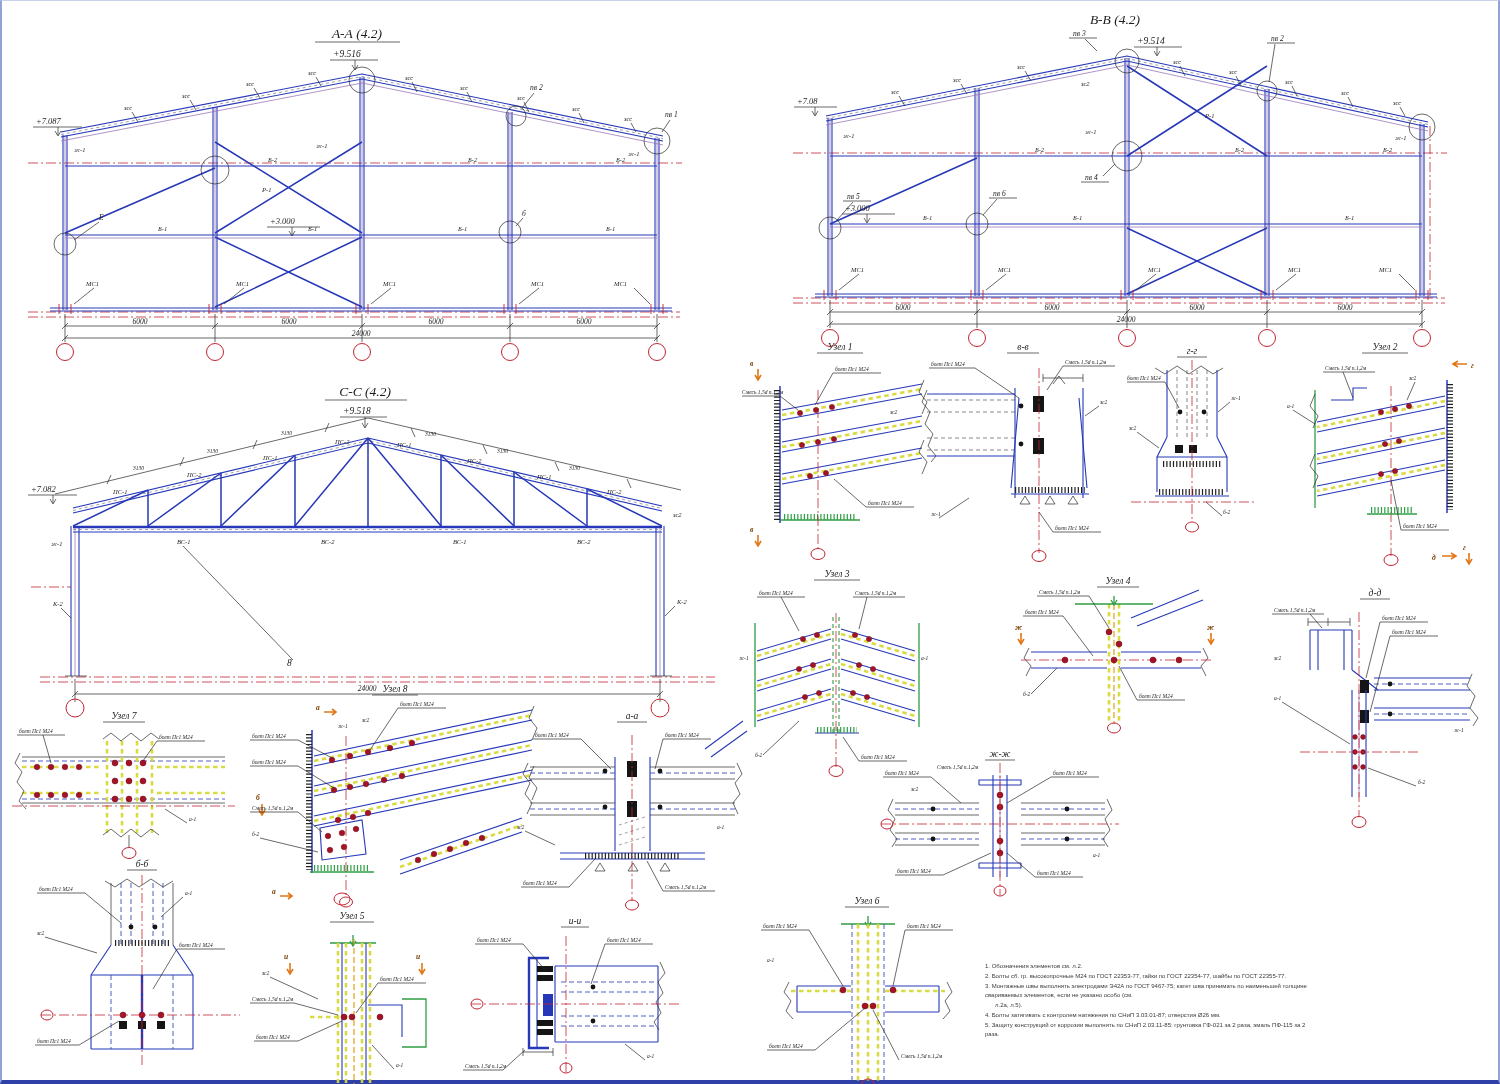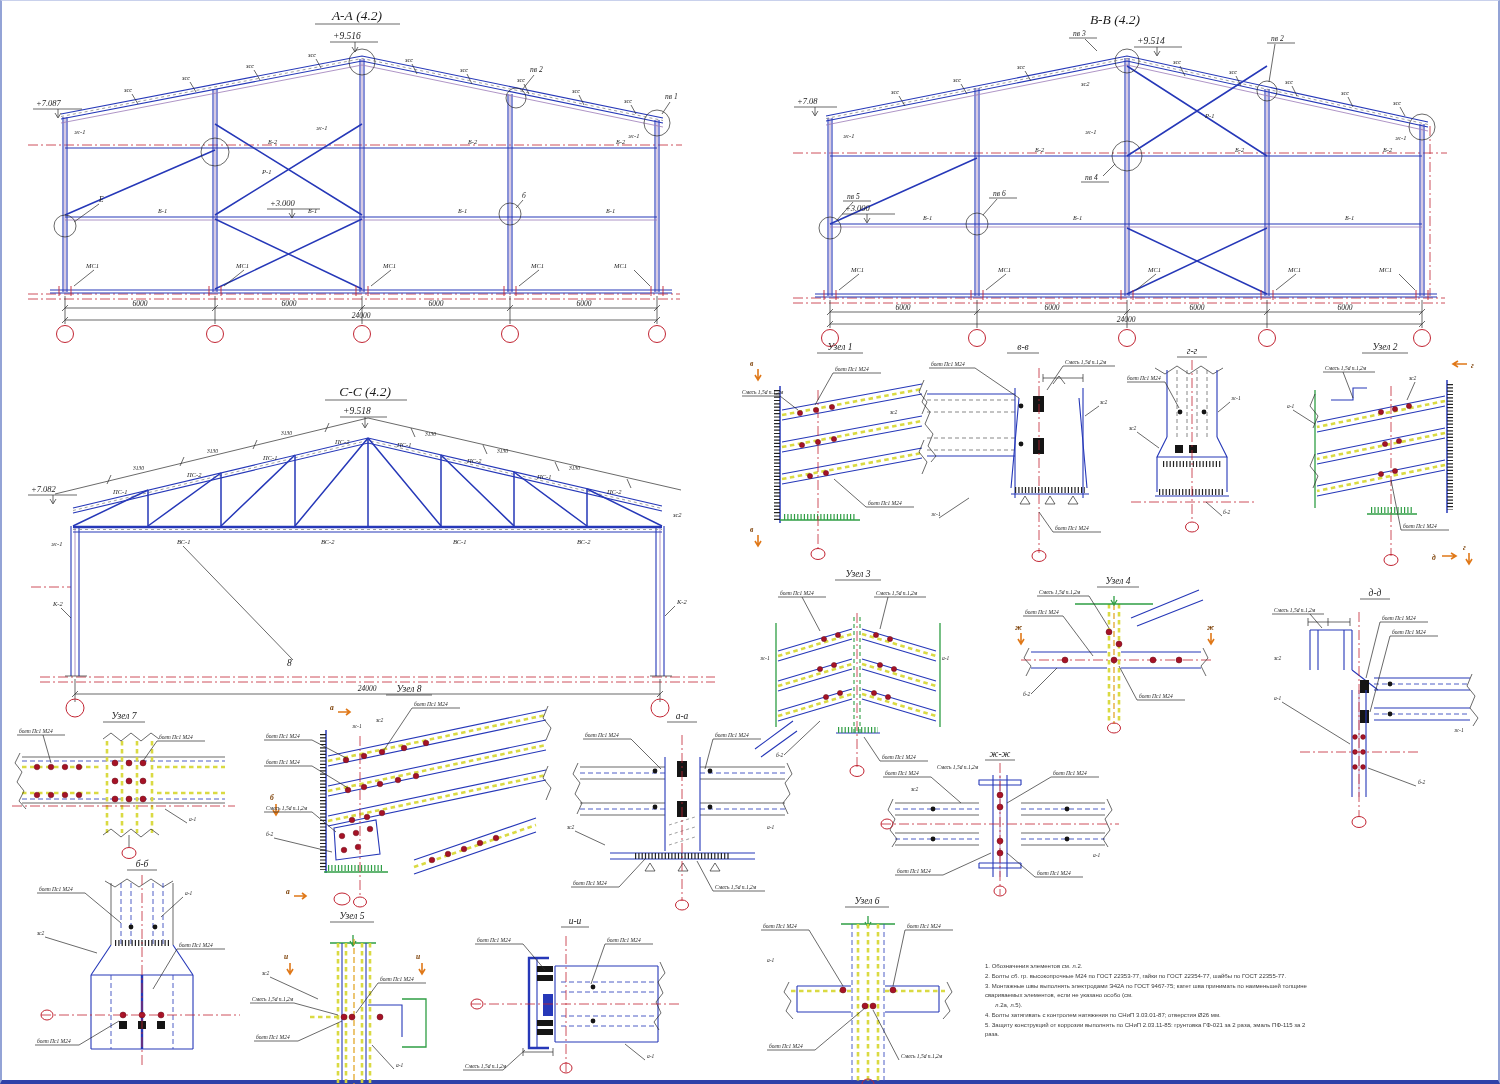--- a/index.html
+++ b/index.html
@@ -37,21 +37,21 @@
   .notes{position:absolute;width:322px;color:#3a3a3a;font-size:6px;line-height:1.5;
          font-family:"Liberation Sans",sans-serif;}
   .nl{margin:0 0 1px 0;}
 </style>
 </head>
 <body>
 
 <div id="stage">
 <div class="sheet"></div>
 
-<div class="fr" style="left:20px;top:2px;width:700px;height:342px">
+<div class="fr" style="left:20px;top:20px;width:700px;height:342px">
 <svg width="700" height="342" viewBox="0 0 700 342">
   <g>
     <path class="srd" d="M8 143 H662"></path>
     <path class="srd" d="M8 292 H660 M8 297 H660"></path>
   </g>
   <g>
     <path class="sb" d="M43 115 V290 M47 115 V290"></path>
           <path class="sp" d="M45 115 V290"></path>
     <path class="sb" d="M193 87 V290 M197 87 V290"></path>
           <path class="sp" d="M195 87 V290"></path>
@@ -495,21 +495,21 @@
     <text class="t5" x="124" y="42">зс2</text>
           <path class="sk" d="M130 44 l-8 18"></path>
     <text class="t5" x="2" y="70">а-1</text>
           <path class="sk" d="M8 72 l22 14"></path>
     <text class="t5" x="118" y="190">болт Пс1 М24</text>
           <path class="sk" d="M116 192 h48 M116 192 l-10 -50"></path>
   </g>
 </svg>
 </div>
 
-<div class="fr" style="left:758px;top:565px;width:200px;height:215px">
+<div class="fr" style="left:737px;top:565px;width:200px;height:215px">
 <svg width="200" height="215" viewBox="0 0 200 215">
   <text class="t9 mid" x="100" y="12">Узел 3</text>
         <path class="sk" d="M77 15 H123"></path>
   <g>
     <path class="sg" d="M18 58 V162 M182 58 V162"></path>
     <path class="sgd" d="M96 52 V168 M102 52 V168"></path>
     <path class="sb" d="M20 86 L94 64 M20 96 L94 74"></path>
           <path class="sy" d="M20 91 L94 69"></path>
     <path class="sb" d="M20 116 L94 94 M20 126 L94 104"></path>
           <path class="sy" d="M20 121 L94 99"></path>
@@ -670,21 +670,21 @@
     <text class="t5" x="12" y="28">болт Пс1 М24</text>
           <path class="sk" d="M10 30 h48 M36 30 l8 28"></path>
     <text class="t5" x="152" y="34">болт Пс1 М24</text>
           <path class="sk" d="M150 36 h48 M150 36 l-14 20"></path>
     <text class="t5" x="182" y="116">а-1</text>
           <path class="sk" d="M180 118 l-22 -14"></path>
   </g>
 </svg>
 </div>
 
-<div class="fr" style="left:264px;top:678px;width:290px;height:230px">
+<div class="fr" style="left:250px;top:678px;width:290px;height:230px">
 <svg width="290" height="230" viewBox="0 0 290 230">
   <text class="t9 mid" x="145" y="14">Узел 8</text>
         <path class="sk" d="M122 17 H168"></path>
   <g>
     <text class="ot t7" x="66" y="32">а</text>
           <path class="so" d="M74 34 h12 m-4 -3 l4 3 -4 3"></path>
     <text class="ot t7" x="22" y="216">а</text>
           <path class="so" d="M30 218 h12 m-4 -3 l4 3 -4 3"></path>
     <text class="ot t7" x="6" y="122">б</text>
           <path class="so" d="M12 126 v10 m-3 -4 l3 5 3 -5"></path>
@@ -740,21 +740,21 @@
     <text class="t5" x="2" y="158">б-2</text>
           <path class="sk" d="M10 160 l58 14"></path>
     <text class="t5" x="150" y="28">болт Пс1 М24</text>
           <path class="sk" d="M148 30 h48 M148 30 l-28 42"></path>
     <text class="t5" x="112" y="44">зс2</text>
     <text class="t5" x="88" y="50">ж-1</text>
   </g>
 </svg>
 </div>
 
-<div class="fr" style="left:565px;top:705px;width:235px;height:210px">
+<div class="fr" style="left:515px;top:705px;width:235px;height:210px">
 <svg width="235" height="210" viewBox="0 0 235 210">
   <text class="t9 mid" x="117" y="14">а-а</text>
         <path class="sk" d="M102 17 H132"></path>
   <g>
     <path class="sk" d="M15 62 H100 M15 74 H100 M15 98 H100 M15 110 H100"></path>
     <path class="sbd" d="M15 68 H100 M15 104 H100"></path>
     <path class="sk" d="M135 62 H220 M135 74 H220 M135 98 H220 M135 110 H220"></path>
     <path class="sbd" d="M135 68 H220 M135 104 H220"></path>
     <path class="sk" d="M13 58 l-5 11 7 9 -5 11 7 9 -5 11 M222 58 l5 11 -7 9 5 11 -7 9 5 11"></path>
     <path class="sb" d="M100 52 V146 M135 52 V146"></path>

